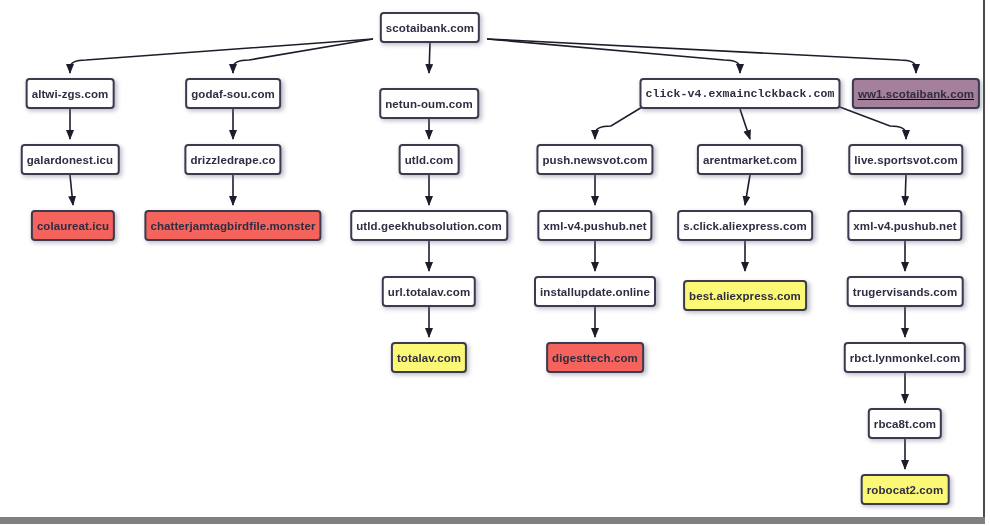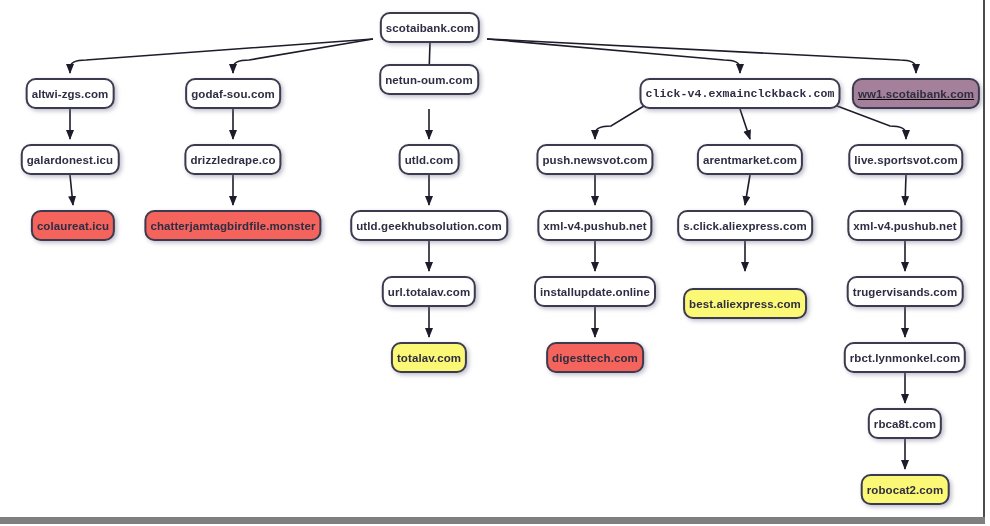--- a/index.html
+++ b/index.html
@@ -36,21 +36,21 @@
     position: absolute;
     transform: translateX(-50%);
     box-sizing: border-box;
     height: 31px;
     display: flex;
     align-items: center;
     justify-content: center;
     padding: 0 4px;
     background: var(--plain);
     border: 2px solid var(--node-border);
-    border-radius: 10px;
+    border-radius: 4px;
     box-shadow: 2px 2px 4px rgba(110,110,140,0.45);
     white-space: nowrap;
   }
   .node .node-label {
     font-size: 11.5px;
     font-weight: bold;
     letter-spacing: 0.1px;
     color: var(--node-text);
   }
   .node.red    { background: var(--red); }
@@ -115,21 +115,21 @@
   <div id="nodes">
       <div class="node plain" style="left: 430px; top: 12px;">
     <span class="node-label">scotaibank.com</span>
   </div>
       <div class="node plain" style="left: 70px; top: 78px;">
     <span class="node-label">altwi-zgs.com</span>
   </div>
       <div class="node plain" style="left: 233px; top: 78px;">
     <span class="node-label">godaf-sou.com</span>
   </div>
-      <div class="node plain" style="left: 429px; top: 64px; justify-content: center;">
+      <div class="node plain" style="left: 429px; top: 88px; justify-content: center;">
     <span class="node-label">netun-oum.com</span>
   </div>
       <div class="node plain" style="left: 740px; top: 78px; font-family: Liberation Mono, monospace;">
     <span class="node-label">click-v4.exmainclckback.com</span>
   </div>
       <div class="node purple" style="left: 916px; top: 78px; text-decoration: underline;">
     <span class="node-label">ww1.scotaibank.com</span>
   </div>
       <div class="node plain" style="left: 70px; top: 144px;">
     <span class="node-label">galardonest.icu</span>
@@ -166,21 +166,21 @@
   </div>
       <div class="node plain" style="left: 905px; top: 210px;">
     <span class="node-label">xml-v4.pushub.net</span>
   </div>
       <div class="node plain" style="left: 429px; top: 276px;">
     <span class="node-label">url.totalav.com</span>
   </div>
       <div class="node plain" style="left: 595px; top: 276px;">
     <span class="node-label">installupdate.online</span>
   </div>
-      <div class="node yellow" style="left: 745px; top: 288px; align-items: center;">
+      <div class="node yellow" style="left: 745px; top: 280px; align-items: center;">
     <span class="node-label">best.aliexpress.com</span>
   </div>
       <div class="node plain" style="left: 905px; top: 276px; justify-content: center;">
     <span class="node-label">trugervisands.com</span>
   </div>
       <div class="node yellow" style="left: 429px; top: 342px;">
     <span class="node-label">totalav.com</span>
   </div>
       <div class="node red" style="left: 595px; top: 342px;">
     <span class="node-label">digesttech.com</span>

